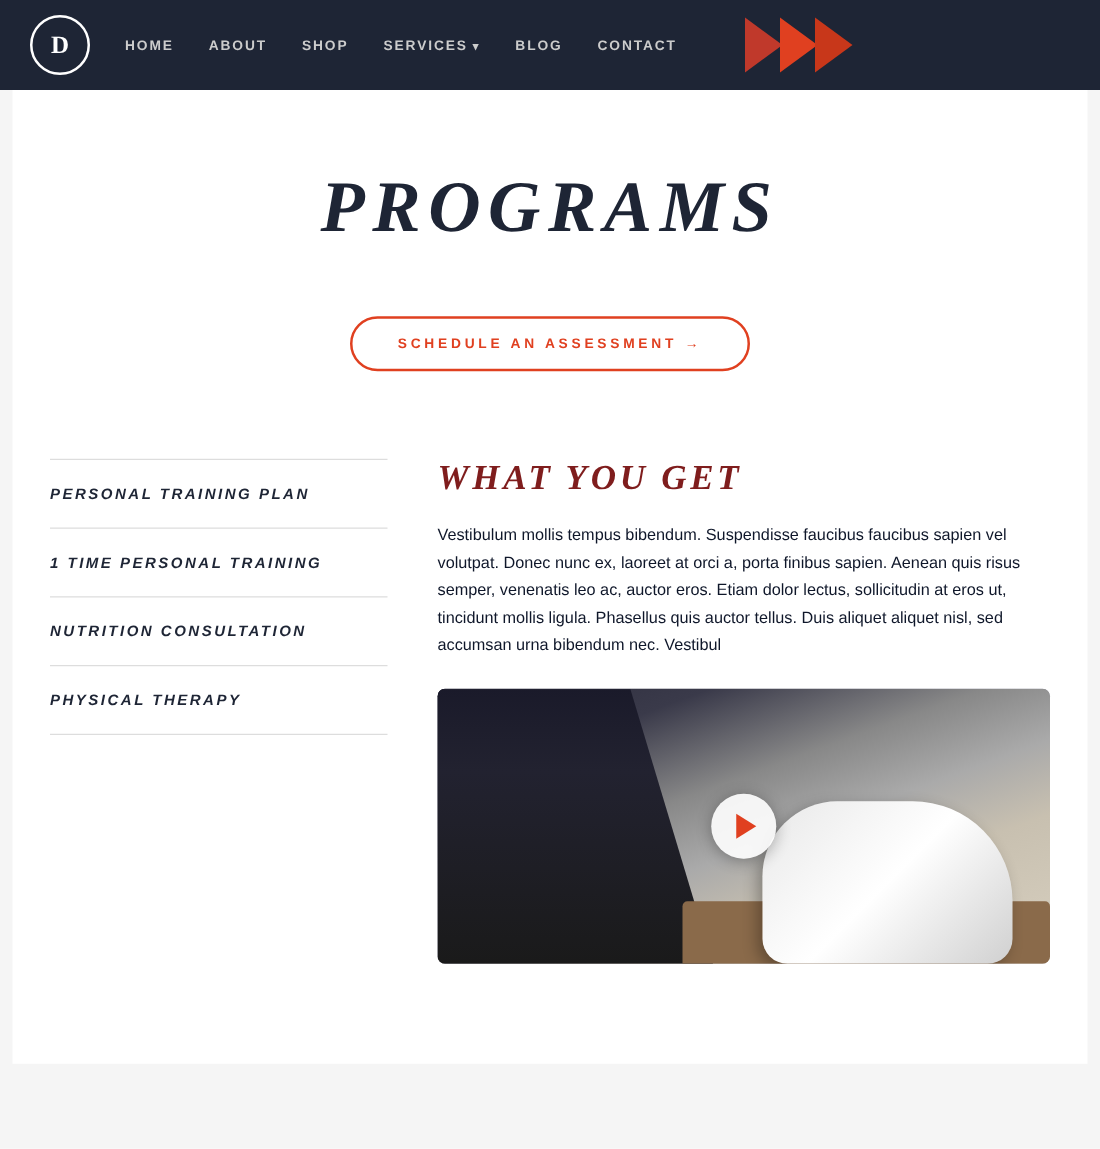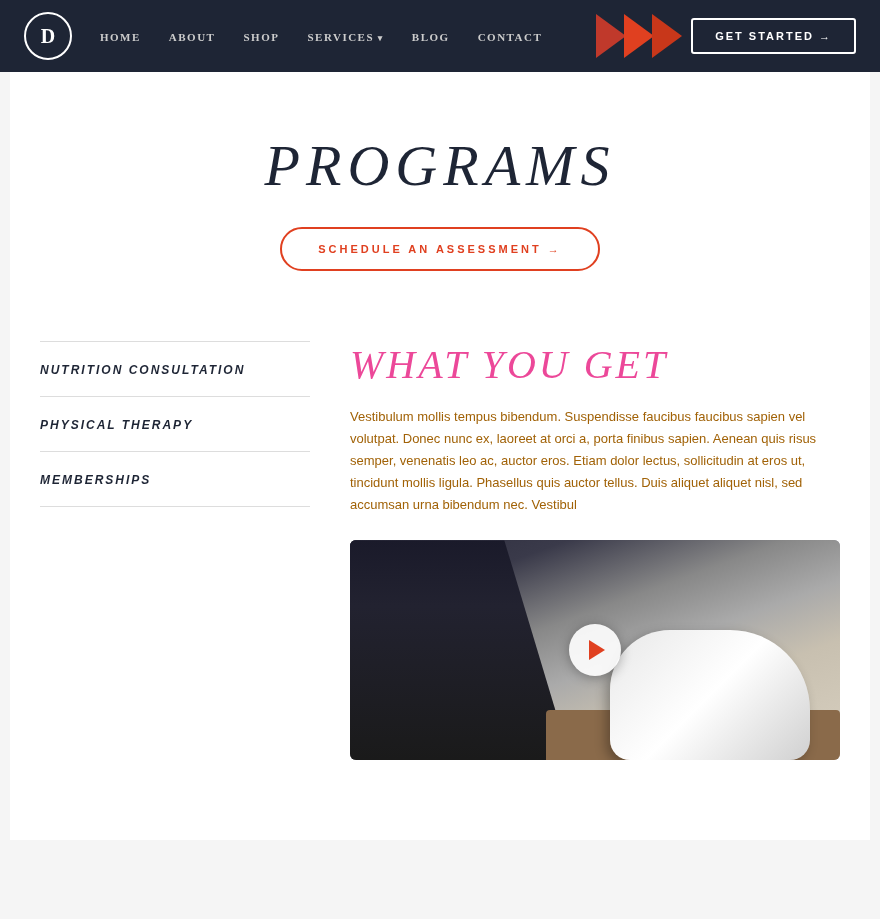--- a/index.html
+++ b/index.html
@@ -32,21 +32,21 @@
       gap: 28px;
       list-style: none;
       flex: 1;
     }
     .nav-links li a {
       color: #ccc;
       text-decoration: none;
       font-size: 11px;
       letter-spacing: 1.5px;
       text-transform: uppercase;
-      font-family: Liberation Serif, serif;
+      font-family: Liberation Sans, sans-serif;
       font-weight: 600;
     }
     .nav-links li.has-dropdown a::after {
       content: ' ▾';
       font-size: 9px;
     }
     
     .nav-arrows {
       position: absolute;
       right: 200px;
@@ -90,41 +90,42 @@
     }
 
     
     .programs-header {
       text-align: center;
       padding: 60px 20px 30px;
     }
     .programs-title {
       font-family: 'Georgia', serif;
       font-size: 58px;
-      font-weight: 400;
+      font-weight: 700;
       font-style: italic;
       letter-spacing: 6px;
       text-transform: uppercase;
       color: #1e2535;
       margin-bottom: 28px;
     }
     .schedule-btn {
       display: inline-block;
       border: 2px solid #e04020;
       color: #e04020;
       padding: 14px 36px;
       font-size: 11px;
       letter-spacing: 3px;
       text-transform: uppercase;
       font-family: Arial, sans-serif;
       font-weight: 700;
       cursor: pointer;
       border-radius: 30px;
       background: #fff;
       text-decoration: none;
+      margin-top: 26px;
     }
     .schedule-btn::after { content: ' →'; }
 
     
     .two-col {
       display: flex;
       padding: 40px 30px 20px;
       gap: 40px;
       align-items: flex-start;
     }
@@ -151,33 +152,33 @@
       color: #1e2535;
       font-style: italic;
     }
 
     
     .content-area {
       flex: 1;
     }
     .what-you-get-title {
       font-family: 'Georgia', serif;
-      font-size: 40px;
-      font-weight: 400;
+      font-size: 28px;
+      font-weight: 700;
       font-style: italic;
       letter-spacing: 3px;
       text-transform: uppercase;
-      color: #ec4899;
+      color: #7f1d1d;
       margin-bottom: 18px;
     }
     .content-text {
       font-family: Arial, sans-serif;
       font-size: 13px;
       line-height: 1.7;
-      color: #a16207;
+      color: #0f172a;
       margin-bottom: 24px;
     }
 
     
     .video-thumb {
       width: 100%;
       height: 220px;
       background: linear-gradient(135deg, #2a2a3a 0%, #4a4a5a 30%, #8a8a9a 60%, #c8c8d8 100%);
       border-radius: 6px;
       position: relative;
@@ -256,41 +257,43 @@
     <li class="has-dropdown"><a>SERVICES</a></li>
     <li><a>BLOG</a></li>
     <li><a>CONTACT</a></li>
   </ul>
 
   <div class="nav-arrows">
     <div class="arrow-shape arrow1"></div>
     <div class="arrow-shape arrow2"></div>
     <div class="arrow-shape arrow3"></div>
   </div>
-  <button class="get-started-btn">GET STARTED</button>
 </nav>
 
 <div class="main-content">
 
   <div class="programs-header">
     <h1 class="programs-title">PROGRAMS</h1>
     <a class="schedule-btn">SCHEDULE AN ASSESSMENT</a>
   </div>
 
   <div class="two-col">
 
     <aside class="sidebar">
       <div class="sidebar-item">
+        <span class="sidebar-item-label">PERSONAL TRAINING PLAN</span>
+      </div>
+      <div class="sidebar-item">
+        <span class="sidebar-item-label">1 TIME PERSONAL TRAINING</span>
+      </div>
+      <div class="sidebar-item">
         <span class="sidebar-item-label">NUTRITION CONSULTATION</span>
       </div>
       <div class="sidebar-item">
         <span class="sidebar-item-label">PHYSICAL THERAPY</span>
-      </div>
-      <div class="sidebar-item">
-        <span class="sidebar-item-label">MEMBERSHIPS</span>
       </div>
     </aside>
 
     <div class="content-area">
       <h2 class="what-you-get-title">WHAT YOU GET</h2>
       <p class="content-text">Vestibulum mollis tempus bibendum. Suspendisse faucibus faucibus sapien vel volutpat. Donec nunc ex, laoreet at orci a, porta finibus sapien. Aenean quis risus semper, venenatis leo ac, auctor eros. Etiam dolor lectus, sollicitudin at eros ut, tincidunt mollis ligula. Phasellus quis auctor tellus. Duis aliquet aliquet nisl, sed accumsan urna bibendum nec. Vestibul</p>
 
       <div class="video-thumb">
         <div class="video-scene"></div>
         <div class="video-dark-leg"></div>

